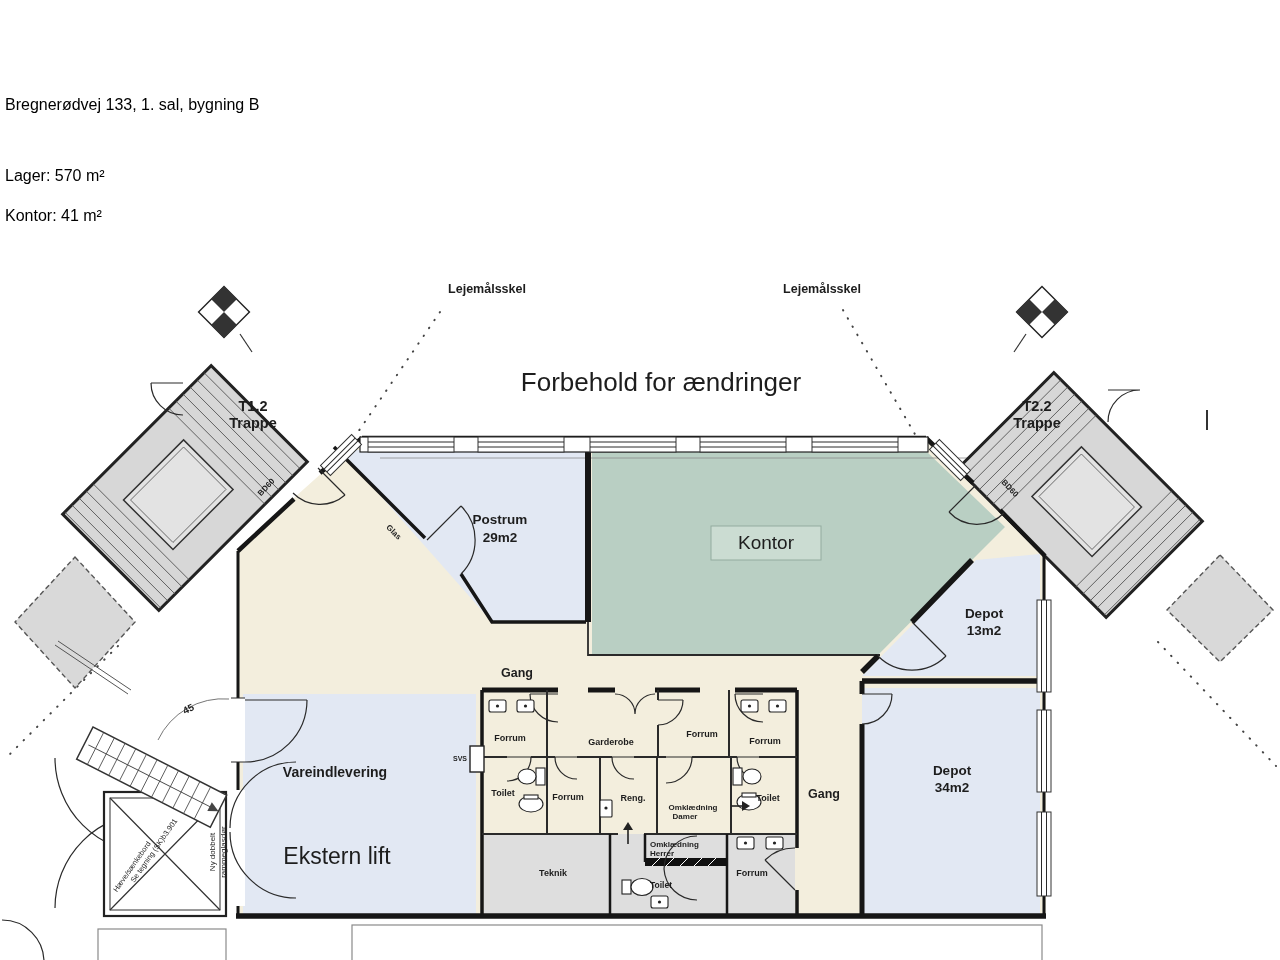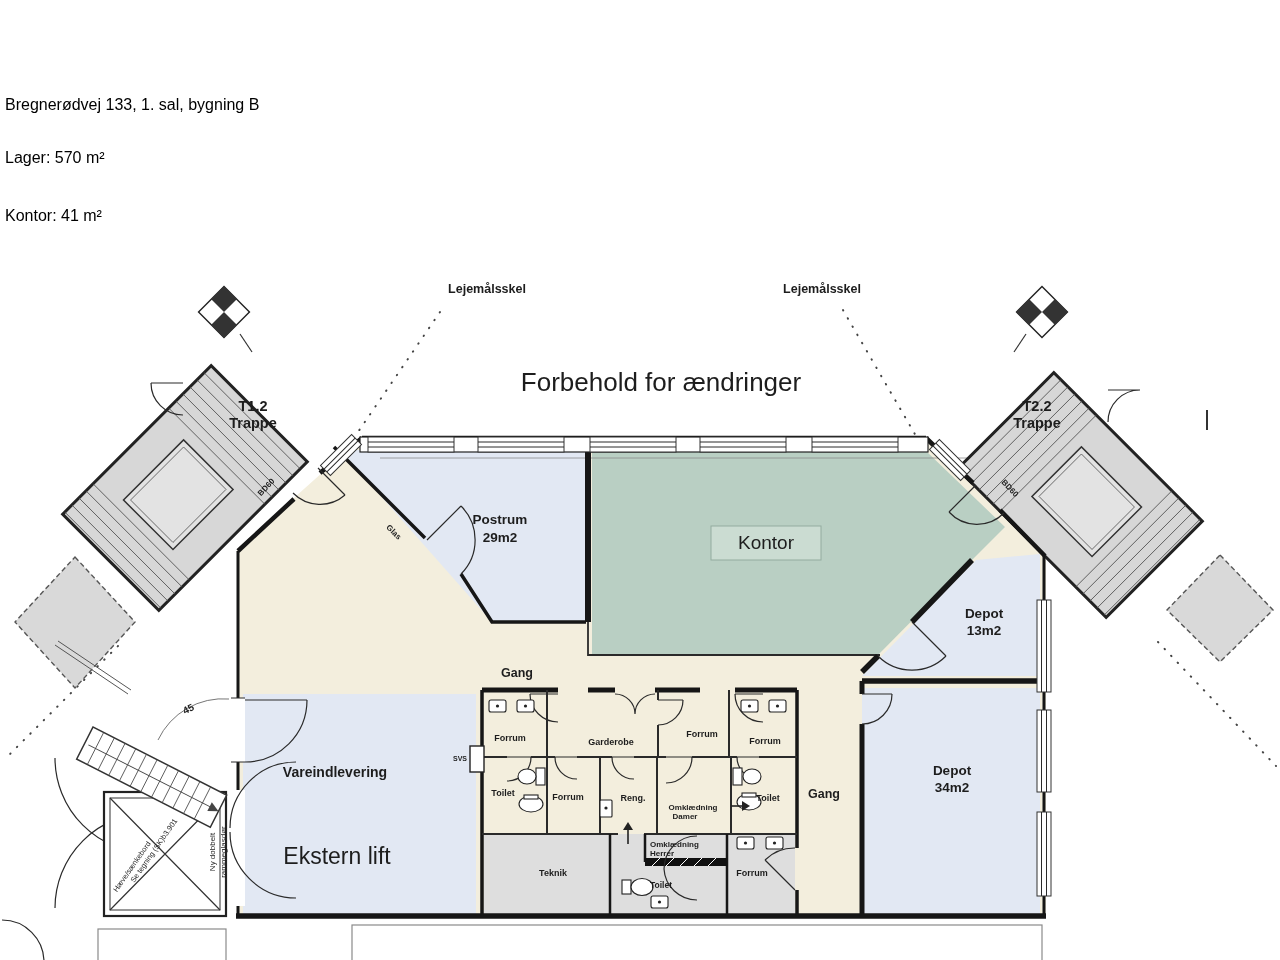--- a/index.html
+++ b/index.html
@@ -14,21 +14,21 @@
   .door{stroke:#2a2a2a;stroke-width:1.2;fill:none;}
   .fix{stroke:#222;fill:#fff;stroke-width:1.1;}
   .tread{stroke:#4a4a4a;stroke-width:.8;}
 </style>
 </head>
 <body>
 
 <div id="stage">
 
   <div class="hdr title" style="top:96px">Bregnerødvej 133, 1. sal, bygning B</div>
-  <div class="hdr sub" style="top:149px">Lager: 570 m²</div>
+  <div class="hdr sub" style="top:167px">Lager: 570 m²</div>
   <div class="hdr sub" style="top:207px">Kontor: 41 m²</div>
 
   <svg id="plan-svg" width="1280" height="960" viewBox="0 0 1280 960">
 
     <g>
       <polygon points="362,437 928,437 1046,554 1046,918 237,918 237,549" fill="#f3eedd"></polygon>
 
       <polygon points="340,450 586,450 586,622 492,622" fill="#e2e8f3"></polygon>
 
       <polygon points="592,450 925,450 1005,527 972,560 878,655 592,655" fill="#b9cfc3"></polygon>

